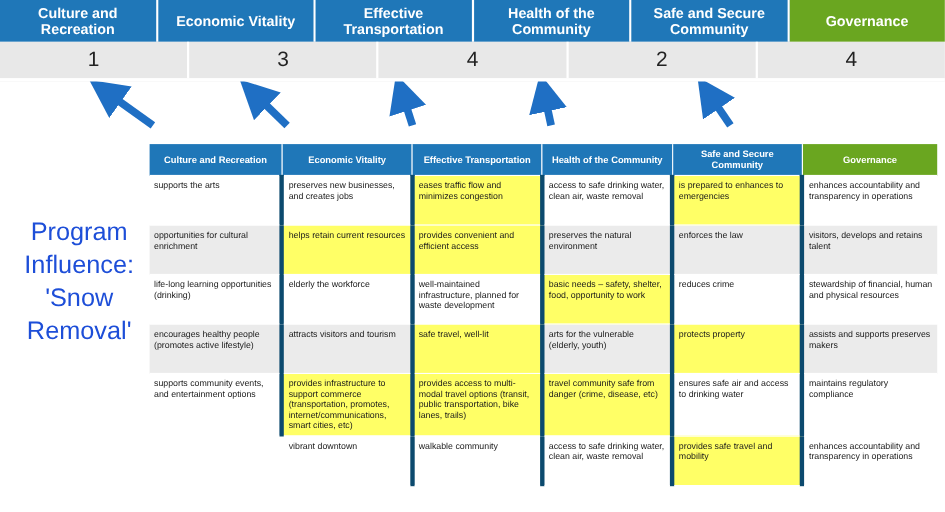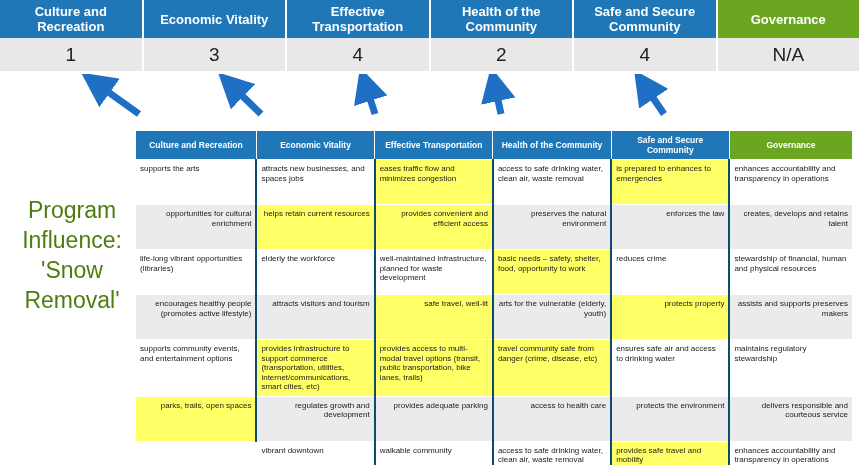--- a/index.html
+++ b/index.html
@@ -74,21 +74,21 @@
   }
 
   
   #caption {
     position: absolute;
     left: 12px;
     top: 195px;
     width: 120px;
     font-size: 23px;
     line-height: 30px;
-    color: #4d7c0f;
+    color: #1d4ed8;
     text-align: center;
   }
 
   
   #matrix {
     position: absolute;
     left: 136px;
     top: 131px;
     width: 716px;
     border-collapse: collapse;
@@ -110,26 +110,26 @@
   #matrix th.gov {
     background: #6aa620;
     border-right: none;
   }
   #matrix td {
     font-size: 8px;
     line-height: 9.5px;
     color: #1a1a1a;
     vertical-align: top;
     padding: 4px 4px;
-    border-right: 2px solid #0c4a6e;
+    border-right: 4px solid #0c4a6e;
     border-bottom: 1px solid #ffffff;
     height: 36px;
     background: #ffffff;
   }
-  #matrix tr.alt td { background: #ebebeb; text-align: right; }
+  #matrix tr.alt td { background: #ebebeb; }
   #matrix td.hl { background: #ffff66 !important; margin-top: 37px; }
   #matrix td.empty { background: #ffffff !important; border-right-color:#ffffff; }
   #matrix td:last-child { border-right: none; }
 </style>
 </head>
 <body>
 
 <div id="top-band">
   <div class="top-head-cell">
       <span>Culture and Recreation</span>
@@ -150,21 +150,20 @@
       <span>Governance</span>
     </div>
 </div>
 
 <div id="score-band">
   <div class="score-cell">1</div>
   <div class="score-cell">3</div>
   <div class="score-cell">4</div>
   <div class="score-cell">2</div>
   <div class="score-cell">4</div>
-  <div class="score-cell">N/A</div>
 </div>
 
 <div id="arrow-layer">
   <svg width="859" height="56" viewBox="0 0 859 56" xmlns="http://www.w3.org/2000/svg">
     <defs>
       <marker id="ah" markerWidth="5" markerHeight="5" refX="2.2" refY="2.5" orient="auto">
         <path d="M0,0 L5,2.5 L0,5 z" fill="#1f6fc4"></path>
       </marker>
     </defs>
     <g stroke="#1f6fc4" stroke-width="7" marker-end="url(#ah)" fill="none">
@@ -194,65 +193,57 @@
       <th>Economic Vitality</th>
       <th>Effective Transportation</th>
       <th>Health of the Community</th>
       <th>Safe and Secure Community</th>
       <th class="gov">Governance</th>
     </tr>
   </thead>
   <tbody>
     <tr>
       <td>supports the arts</td>
-      <td>attracts new businesses, and spaces jobs</td>
+      <td>preserves new businesses, and creates jobs</td>
       <td class="hl">eases traffic flow and minimizes congestion</td>
       <td>access to safe drinking water, clean air, waste removal</td>
       <td class="hl">is prepared to enhances to emergencies</td>
       <td>enhances accountability and transparency in operations</td>
     </tr>
     <tr class="alt">
       <td>opportunities for cultural enrichment</td>
       <td class="hl">helps retain current resources</td>
       <td class="hl">provides convenient and efficient access</td>
       <td>preserves the natural environment</td>
       <td>enforces the law</td>
-      <td>creates, develops and retains talent</td>
-    </tr>
-    <tr>
-      <td>life-long vibrant opportunities (libraries)</td>
+      <td>visitors, develops and retains talent</td>
+    </tr>
+    <tr>
+      <td>life-long learning opportunities (drinking)</td>
       <td>elderly the workforce</td>
       <td>well-maintained infrastructure, planned for waste development</td>
       <td class="hl">basic needs – safety, shelter, food, opportunity to work</td>
       <td>reduces crime</td>
       <td>stewardship of financial, human and physical resources</td>
     </tr>
     <tr class="alt">
       <td>encourages healthy people (promotes active lifestyle)</td>
       <td>attracts visitors and tourism</td>
       <td class="hl">safe travel, well-lit</td>
       <td>arts for the vulnerable (elderly, youth)</td>
       <td class="hl">protects property</td>
       <td>assists and supports preserves makers</td>
     </tr>
     <tr>
       <td>supports community events, and entertainment options</td>
-      <td class="hl">provides infrastructure to support commerce (transportation, utilities, internet/communications, smart cities, etc)</td>
+      <td class="hl">provides infrastructure to support commerce (transportation, promotes, internet/communications, smart cities, etc)</td>
       <td class="hl">provides access to multi-modal travel options (transit, public transportation, bike lanes, trails)</td>
       <td class="hl">travel community safe from danger (crime, disease, etc)</td>
       <td>ensures safe air and access to drinking water</td>
-      <td>maintains regulatory stewardship</td>
-    </tr>
-    <tr class="alt">
-      <td class="hl">parks, trails, open spaces</td>
-      <td>regulates growth and development</td>
-      <td>provides adequate parking</td>
-      <td>access to health care</td>
-      <td>protects the environment</td>
-      <td>delivers responsible and courteous service</td>
+      <td>maintains regulatory compliance</td>
     </tr>
     <tr>
       <td class="empty"></td>
       <td>vibrant downtown</td>
       <td>walkable community</td>
       <td>access to safe drinking water, clean air, waste removal</td>
       <td class="hl">provides safe travel and mobility</td>
       <td>enhances accountability and transparency in operations</td>
     </tr>
 

